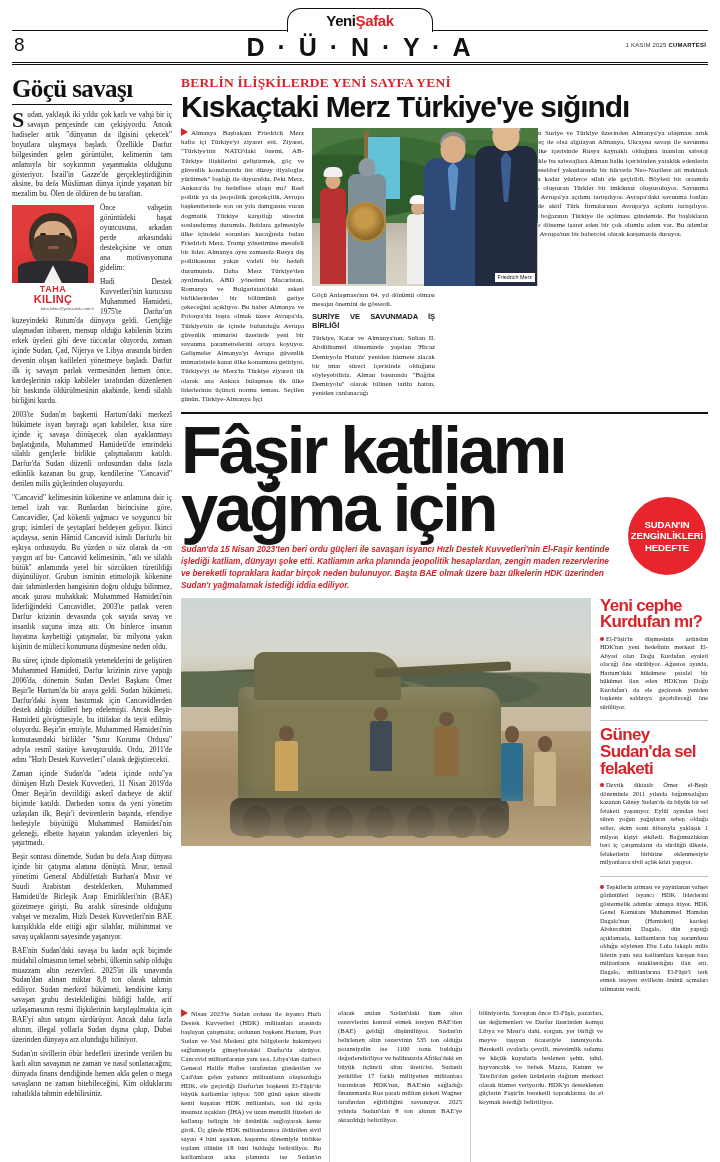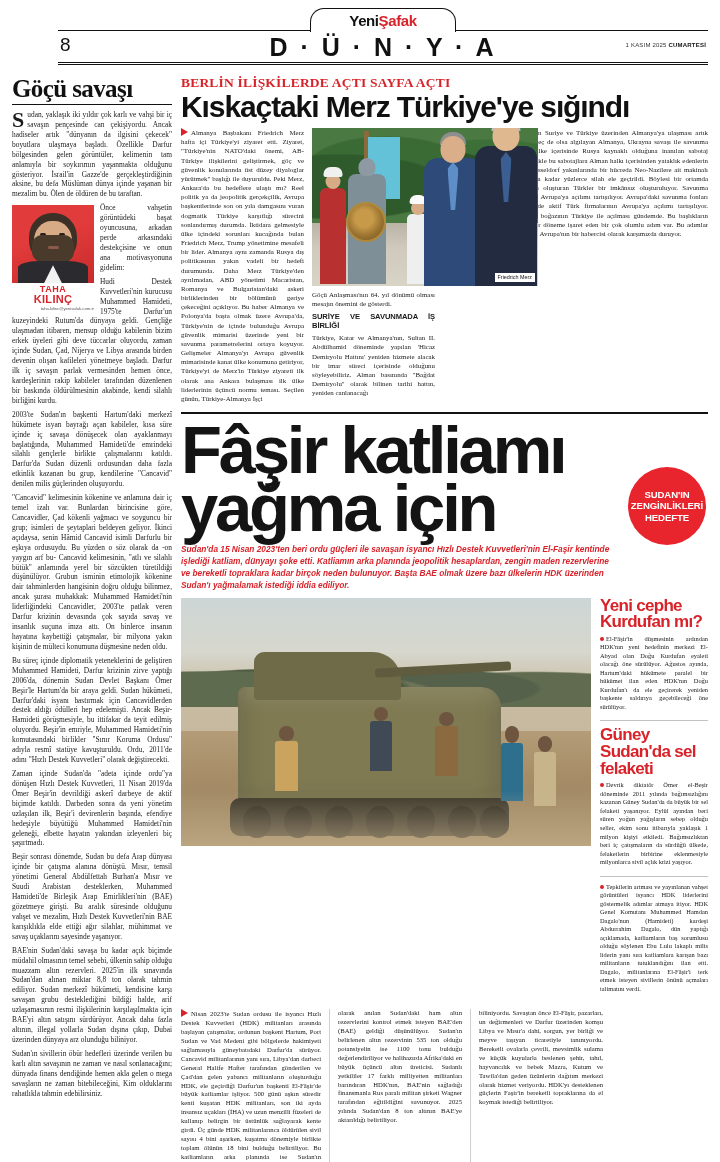--- a/index.html
+++ b/index.html
@@ -8,21 +8,21 @@
     width: 720px; height: 1162px;
     background: #ffffff;
     font-family: "Liberation Serif", serif;
     color: #111;
     overflow: hidden;
     position: relative;
   }
   .page { position: relative; width: 720px; height: 1162px; padding: 0 12px; }
 
   
-  .masthead { position: relative; height: 68px; margin-left: 46px; }
+  .masthead { position: relative; height: 68px; }
   .mast-rule-top {
     position:absolute; left:0; right:0; top:30px; height:1px; background:#111;
   }
   .mast-rule-bot {
     position:absolute; left:0; right:0; top:62px; height:3px;
     border-top:1px solid #111; border-bottom:1px solid #111; background:#fff;
   }
   .mast-tab {
     position:absolute; left:50%; transform:translateX(-50%); top:8px;
     width:146px; height:24px; background:#fff;
@@ -186,21 +186,21 @@
 
   
   .hero { position:relative; margin-top:7px; }
   .hero-head {
     font-family:"Liberation Sans",sans-serif; font-weight:bold;
     font-size:67px; line-height:0.86; letter-spacing:-3.2px; color:#141414;
     margin:0;
   }
   .hero-head .l2 { display:block; }
   .stamp {
-    position:absolute; right:2px; top:46px;
+    position:absolute; right:2px; top:76px;
     width:78px; height:78px; border-radius:50%; background:#e8242c;
     color:#fff; display:flex; flex-direction:column; align-items:center;
     justify-content:center; text-align:center;
     font-family:"Liberation Sans",sans-serif; font-weight:bold;
     font-size:9.6px; line-height:1.22; letter-spacing:-0.1px;
   }
   .hero-spot {
     margin-top:8px; color:#d8232a; font-style:italic;
     font-family:"Liberation Sans",sans-serif; font-weight:bold;
     font-size:8.3px; line-height:1.42; width:430px;
@@ -327,21 +327,21 @@
         <p>Zaman içinde Sudan'da "adeta içinde ordu"ya dönüşen Hızlı Destek Kuvvetleri, 11 Nisan 2019'da Ömer Beşir'in devrildiği askerî darbeye de aktif biçimde katıldı. Darbeden sonra da yeni yönetim uzlaşılan ilk, Beşir'i devirenlerin başında, efendiye hedeşiyle büyütüğü Muhammed Hamideti'nin geleneği, elbette hayatın yakından izleyenleri biç şaşırtmadı.</p>
         <p>Beşir sonrası dönemde, Sudan bu defa Arap dünyası içinde bir çatışma alanına dönüştü. Mısır, temsil yönetimi General Abdülfettah Burhan'a Mısır ve Suudi Arabistan desteklerken, Muhammed Hamideti'de Birleşik Arap Emirlikleri'nin (BAE) gözetmeye girişti. Bu aralık süresinde olduğunu vahşet ve mezalim, Hızlı Destek Kuvvetleri'nin BAE karışıklıkla elde ettiği ağır silahlar, mühimmat ve savaş uçaklarını sayesinde yaşanıyor.</p>
         <p>BAE'nin Sudan'daki savaşa bu kadar açık biçimde müdahil olmasının temel sebebi, ülkenin sahip olduğu muazzam altın rezervleri. 2025'in ilk sınavında Sudan'dan alınan miktar 8,8 ton olarak tahmin ediliyor. Sudan merkezî hükümeti, kendisine karşı savaşan grubu desteklediğini bildiği halde, arif uzlaşamasının resmi ilişkilerinin karşılaşılmakta için BAE'yi altın satışını sürdürüyor. Ancak daha fazla altının, illegal yollarla Sudan dışına çıkıp, Dubai üzerinden dünyaya arz olunduğu biliniyor.</p>
         <p>Sudan'ın sivillerin öbür hedefleri üzerinde verilen bu karlı altın savaşının ne zaman ve nasıl sonlanacağını; dünyada finans dendiğinde hemen akla gelen o mega savaşların ne zaman bitebileceğini, Kim olduklarını rahatlıkla tahmin edebilirsiniz.</p>
       </div>
     </div>
 
     <div class="col-main">
 
       <div>
-        <div class="kicker">BERLİN İLİŞKİLERDE AÇTI SAYFA AÇTI</div>
+        <div class="kicker">BERLİN İLİŞKİLERDE YENİ SAYFA YENİ</div>
         <div class="head-main">Kıskaçtaki Merz Türkiye'ye sığındı</div>
 
         <div class="top-cols">
           <div class="tc tc1">
             <p><span class="redtri"></span><span>Almanya Başbakanı Friedrich Merz hafta içi Türkiye'yi ziyaret etti. Ziyaret, "Türkiye'nin NATO'daki önemi, AB-Türkiye ilişkilerini geliştirmek, göç ve güvenlik konularında üst düzey diyaloglar yürütmek" başlığı ile duyuruldu. Peki Merz, Ankara'da bu hedeflere ulaştı mı? Reel politik ya da jeopolitik gerçekçilik, Avrupa başkentlerinde son on yıla damgasını vuran dogmatik Türkiye karşıtlığı sürecini sonlandırmış durumda. İktidara gelmesiyle ülke içindeki sorunları kucağında bulan Friedrich Merz, Trump yönetimine mesafeli bir lider. Almanya aynı zamanda Rusya dış politikasının yakın vadeli bir hedefi durumunda. Daha Merz Türkiye'den ayrılmadan, ABD yönetimi Macaristan, Romanya ve Bulgaristan'daki askeri birliklerinden bir bölümünü geriye çekeceğini açıklıyor. Bu haber Almanya ve Polonya'da başta olmak üzere Avrupa'da, Türkiye'nin de içinde bulunduğu Avrupa güvenlik mimarisi üzerinde yeni bir savunma parametrelerini ortaya koyuyor. Gelişmeler Almanya'yı Avrupa güvenlik mimarisinde kanat ülke konumuna getiriyor, Türkiye'yi de Merz'in Türkiye ziyareti ilk olarak ana Ankara bulaşması ilk ülke liderlerinin üçüncü normu teması. Seçilen günün, Türkiye-Almanya İşçi</span></p>
           </div>
 
           <div class="tc tc2">
             <div class="photo-wrap">
               <div class="ph-sky"></div>

